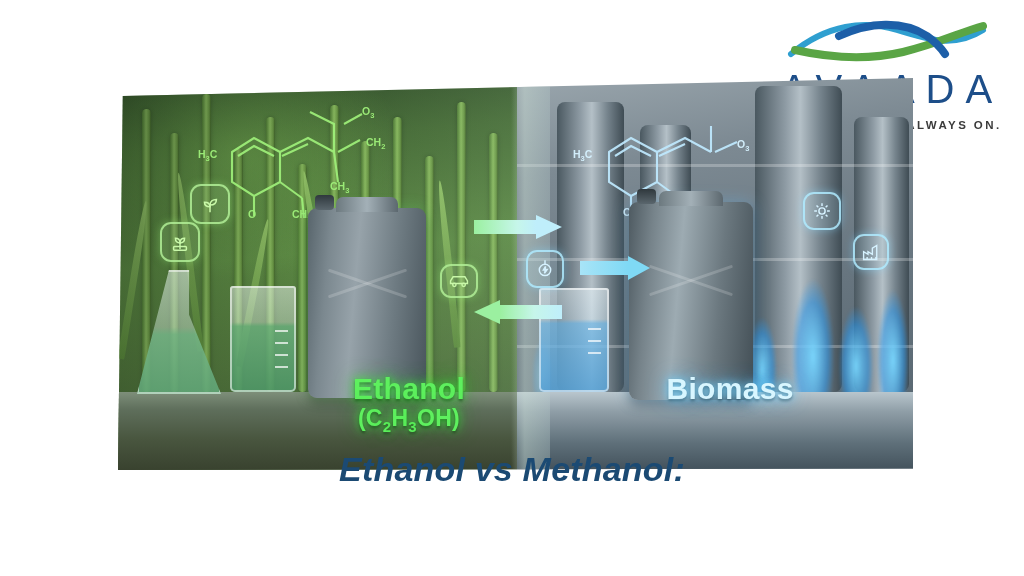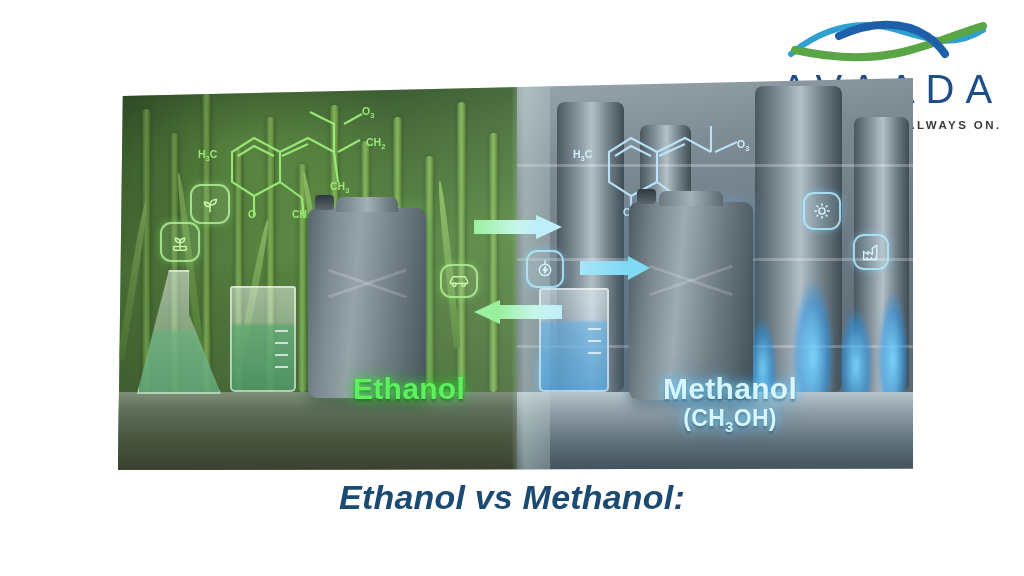--- a/index.html
+++ b/index.html
@@ -175,21 +175,21 @@
     text-shadow:0 0 9px rgba(60,230,60,.95), 0 0 20px rgba(40,200,40,.75), 0 2px 3px rgba(0,0,0,.55);
   }
   #chem-methanol{
     left:108px; top:296px; width:210px;
     color:#d8f6ff;
     text-shadow:0 0 9px rgba(120,215,255,.95), 0 0 20px rgba(70,180,245,.8), 0 2px 3px rgba(0,0,0,.5);
   }
 
   
   #title{
-    position:absolute; left:0; right:0; top:476px;
+    position:absolute; left:0; right:0; top:448px;
     text-align:center;
     font-family:"Liberation Sans", sans-serif;
     font-style:italic; font-weight:700;
     font-size:34px; line-height:1.28;
     color:#1b4a73; letter-spacing:.2px;
   }
   #title .l2{ display:block; }
 </style>
 </head>
 <body>
@@ -381,26 +381,26 @@
     <svg width="22" height="22" viewBox="0 0 24 24" fill="none" stroke="#d6f2ff" stroke-width="1.6">
       <circle cx="12" cy="13" r="6.2"></circle>
         <path d="M12 2.5v4.4"></path>
       <path d="M12.6 9.2l-2.4 4h2.2l-1 3.4 3-4.2h-2.2z"></path>
     </svg>
   </div>
 
 
   <div class="chem" id="chem-ethanol">
     <span class="name">Ethanol</span>
+    <span class="form"><span>(C</span><sub>2</sub><span>H</span><sub>3</sub><span>OH)</span></span>
   </div>
 
   <div style="position:absolute; left:50.2%; top:0; right:0; height:100%; pointer-events:none;">
     <div class="chem" id="chem-methanol">
-      <span class="name">Methanol</span>
-      <span class="form"><span>(CH</span><sub>3</sub><span>OH)</span></span>
+      <span class="name">Biomass</span>
     </div>
   </div>
 
 </div>
 
 <div id="title">
   <span class="l1">Ethanol vs Methanol:</span>
 </div>
 
 </body></html>

